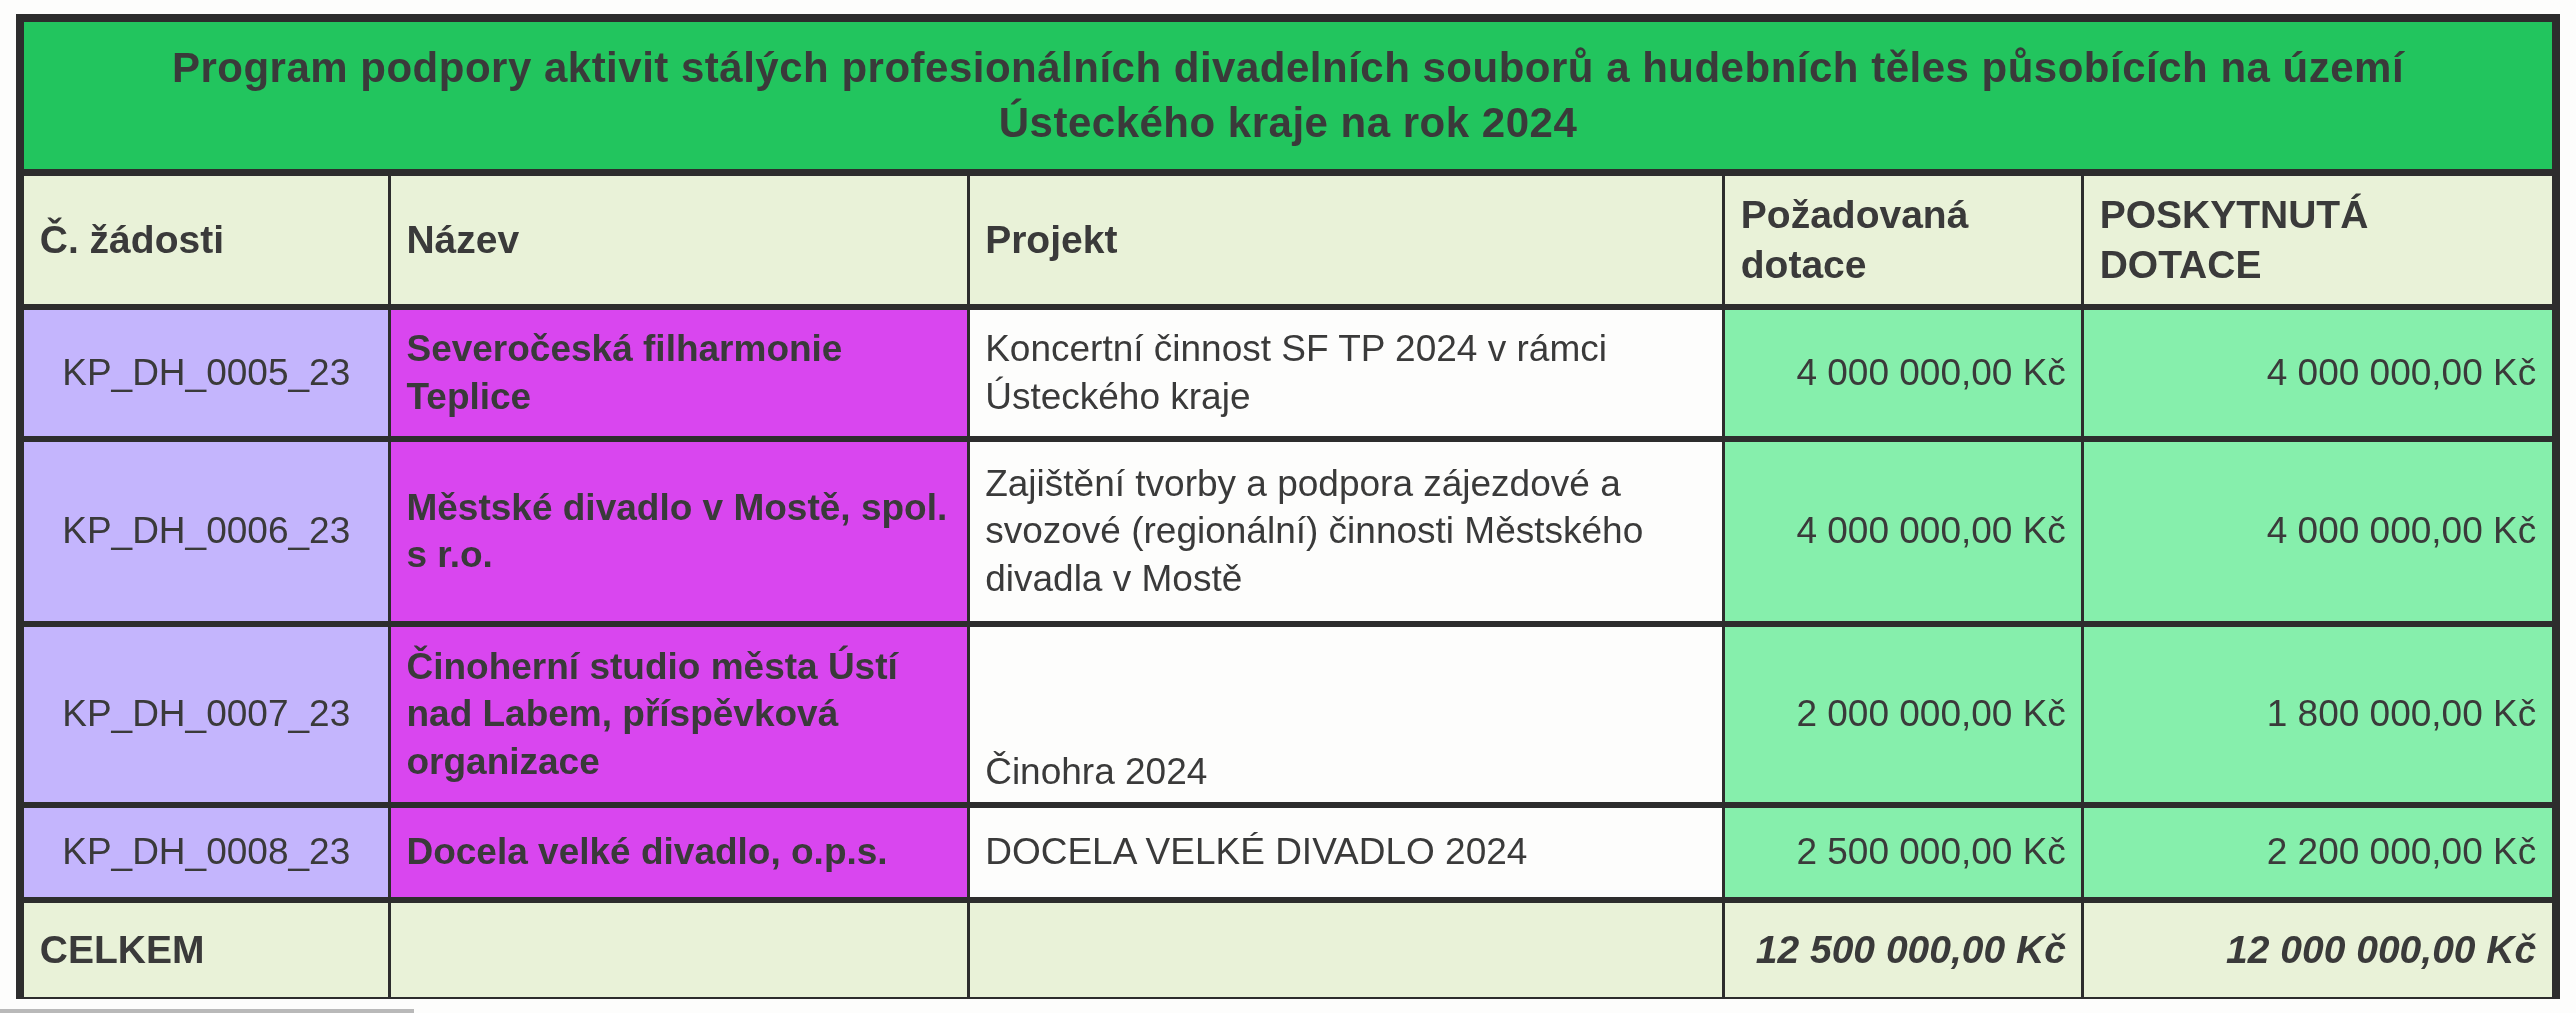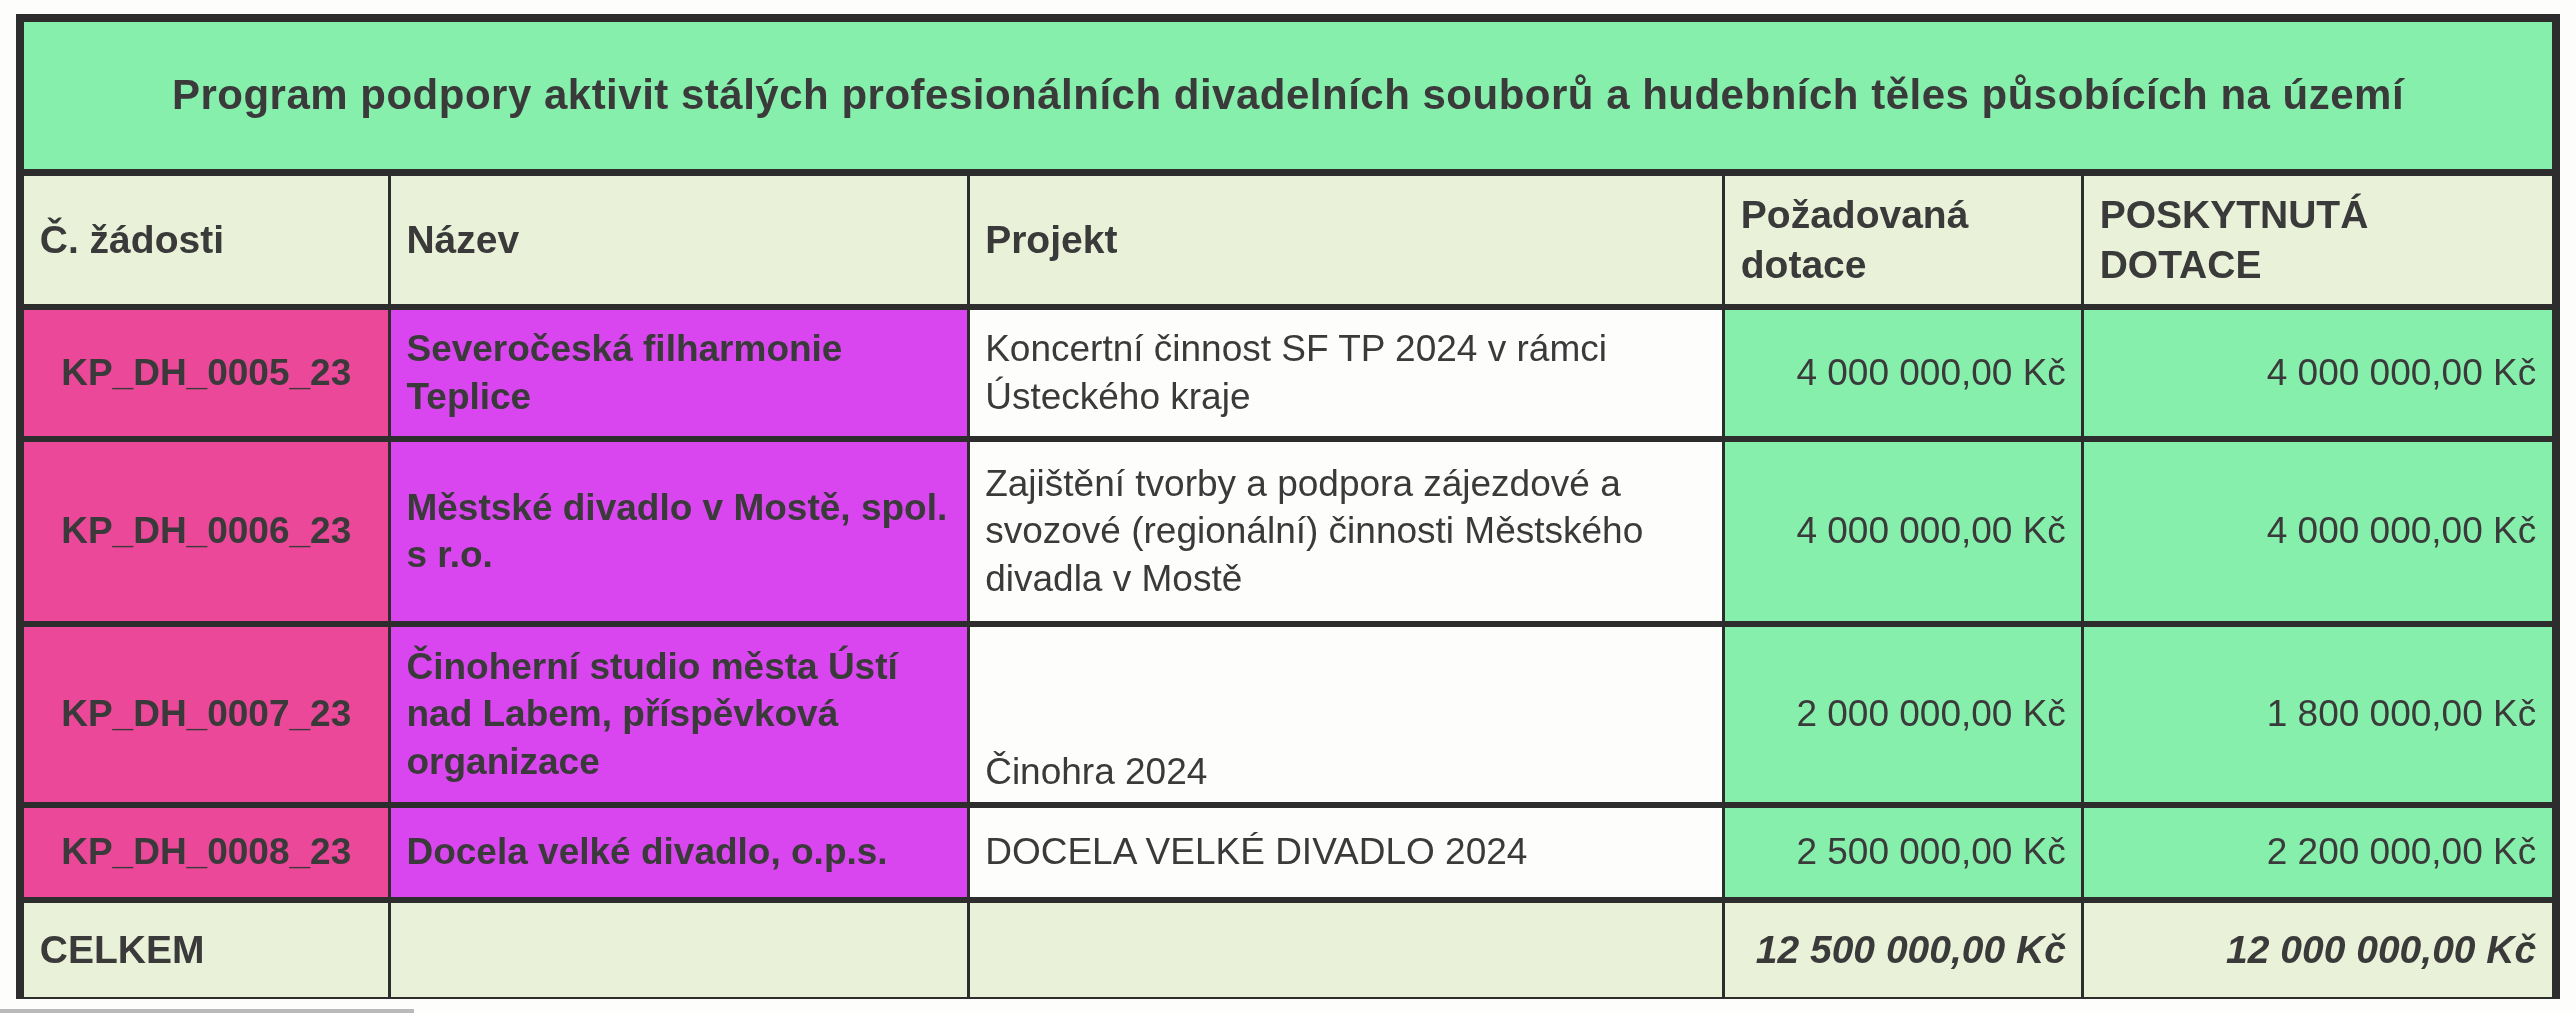--- a/index.html
+++ b/index.html
@@ -39,21 +39,21 @@
     border-bottom: 7.7px solid #2d2d2d;
     display: flex;
     flex-direction: column;
     justify-content: center;
     align-items: center;
     text-align: center;
     font-size: 42px;
     font-weight: bold;
     line-height: 1.32;
     letter-spacing: 0.5px;
-    background: #86efac;
+    background: #22c55e;
   }
   table.grant-table {
     flex: 1 1 auto;
     width: 100%;
     border-collapse: collapse;
     table-layout: fixed;
     font-size: 37px;
     border-radius: 19px;
   }
   .grant-table th,
@@ -90,24 +90,24 @@
   }
   .grant-table thead tr { height: 131px; }
 
   
   .row-1 { height: 132px; }
   .row-2 { height: 185px; }
   .row-3 { height: 181px; }
   .row-4 { height: 95px; margin-left: 44px; }
 
   td.id-cell {
-    background: #ec4899;
+    background: #c4b5fd;
     text-align: center;
     vertical-align: middle;
-    font-weight: bold;
+    font-weight: normal;
   }
   td.name-cell {
     background: #d946ef;
     text-align: left;
     vertical-align: middle;
     font-weight: bold;
   }
   td.project-cell {
     background: #fdfdfc;
     text-align: left;
@@ -148,20 +148,21 @@
   }
 </style>
 </head>
 <body>
 
 <div class="sheet">
   <div class="frame">
 
     <div class="title-box">
       <div>Program podpory aktivit stálých profesionálních divadelních souborů a hudebních těles působících na území</div>
+      <div>Ústeckého kraje na rok 2024</div>
     </div>
 
     <table class="grant-table">
       <colgroup>
         <col class="c-id">
         <col class="c-name">
         <col class="c-project">
         <col class="c-request">
         <col class="c-granted">
       </colgroup>

